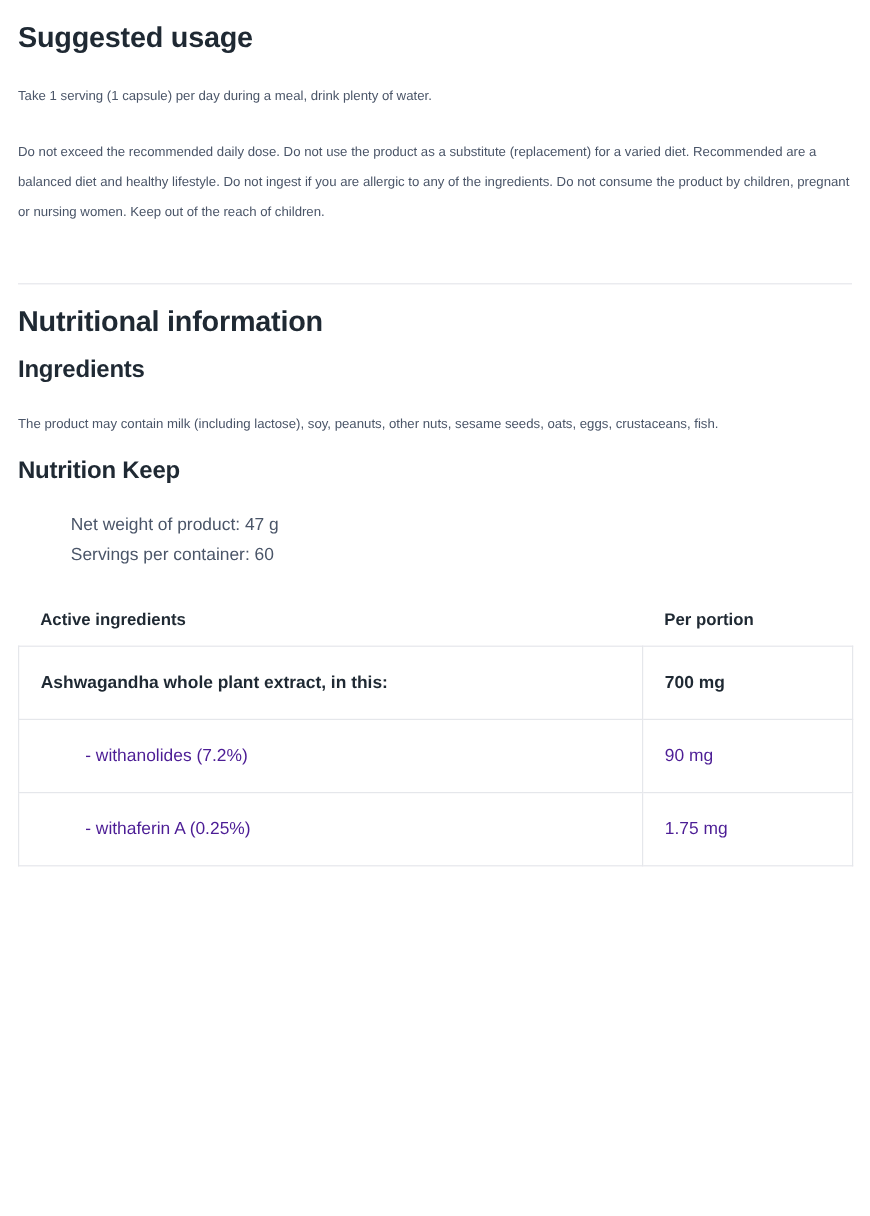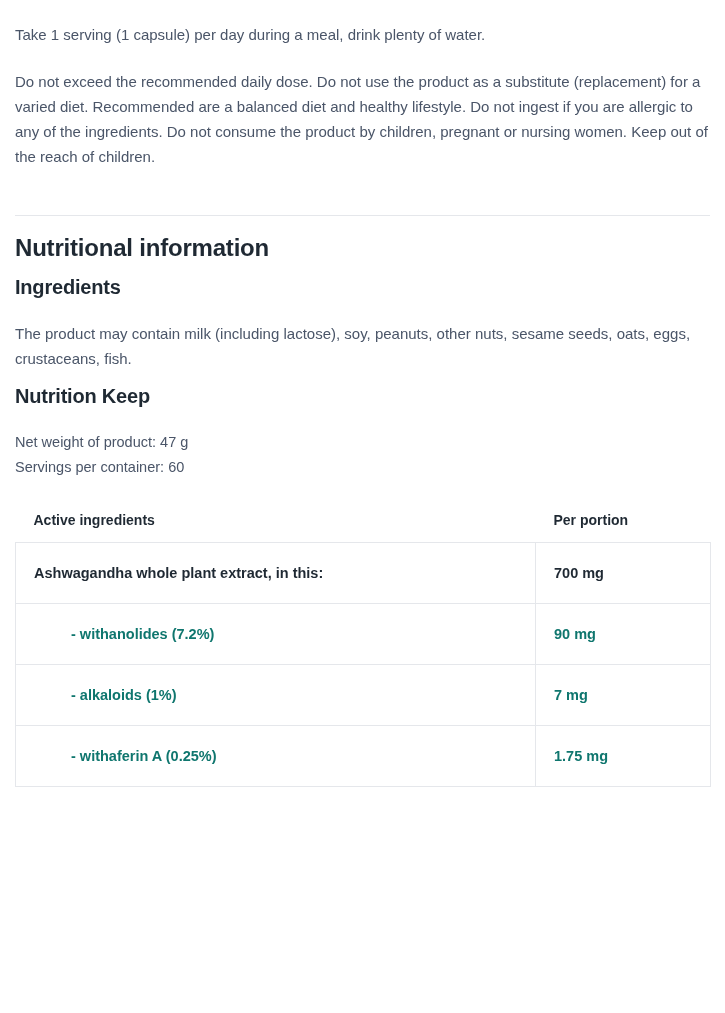--- a/index.html
+++ b/index.html
@@ -27,32 +27,33 @@
     letter-spacing: -0.2px;
   }
   h3.sub-title {
     font-size: 20px;
     font-weight: bold;
     color: #1f2933;
     margin: 14px 0 0 0;
     letter-spacing: -0.2px;
   }
   p.body-text {
-    font-size: 15px;
+    font-size: 11px;
     line-height: 25px;
     color: #4a5568;
     margin: 22px 0 0 0;
   }
   .divider {
     border: none;
     border-top: 1px solid #e5e7eb;
     margin: 46px 0 0 0;
   }
   .facts-lines {
     margin-top: 22px;
+    margin-left: 44px;
   }
   .facts-lines div {
     font-size: 14.5px;
     line-height: 25px;
     color: #4a5568;
   }
   table.nutri {
     width: 100%;
     border-collapse: collapse;
     margin-top: 22px;
@@ -61,44 +62,44 @@
   table.nutri th {
     text-align: left;
     font-size: 14px;
     font-weight: bold;
     color: #1f2933;
     padding: 10px 18px 14px 18px;
     border: none;
   }
   table.nutri td {
     font-size: 14.5px;
-    color: #0f766e;
+    color: #4c1d95;
     padding: 19px 18px;
     border: 1px solid #e5e7eb;
     line-height: 22px;
-    font-weight: bold;
   }
   table.nutri td.name-cell {
     padding-left: 18px;
   }
   table.nutri tr.head-row td {
     font-weight: bold;
     color: #1f2933;
   }
   table.nutri td.indent {
     padding-left: 55px;
   }
   .col-name { width: 520px; }
   .col-val { width: 175px; }
 </style>
 </head>
 <body>
 
 <div class="page">
 
+  <h2 class="section-title">Suggested usage</h2>
 
   <p class="body-text">Take 1 serving (1 capsule) per day during a meal, drink plenty of water.</p>
   <p class="body-text">Do not exceed the recommended daily dose. Do not use the product as a substitute (replacement) for a varied diet. Recommended are a balanced diet and healthy lifestyle. Do not ingest if you are allergic to any of the ingredients. Do not consume the product by children, pregnant or nursing women. Keep out of the reach of children.</p>
 
   <hr class="divider">
 
   <h2 class="section-title">Nutritional information</h2>
 
   <h3 class="sub-title">Ingredients</h3>
 
@@ -125,23 +126,19 @@
     <tbody>
       <tr class="head-row">
         <td class="name-cell">Ashwagandha whole plant extract, in this:</td>
         <td>700 mg</td>
       </tr>
       <tr>
         <td class="name-cell indent">- withanolides (7.2%)</td>
         <td>90 mg</td>
       </tr>
       <tr>
-        <td class="name-cell indent">- alkaloids (1%)</td>
-        <td>7 mg</td>
-      </tr>
-      <tr>
         <td class="name-cell indent">- withaferin A (0.25%)</td>
         <td>1.75 mg</td>
       </tr>
     </tbody>
   </table>
 
 </div>
 
 </body></html>

